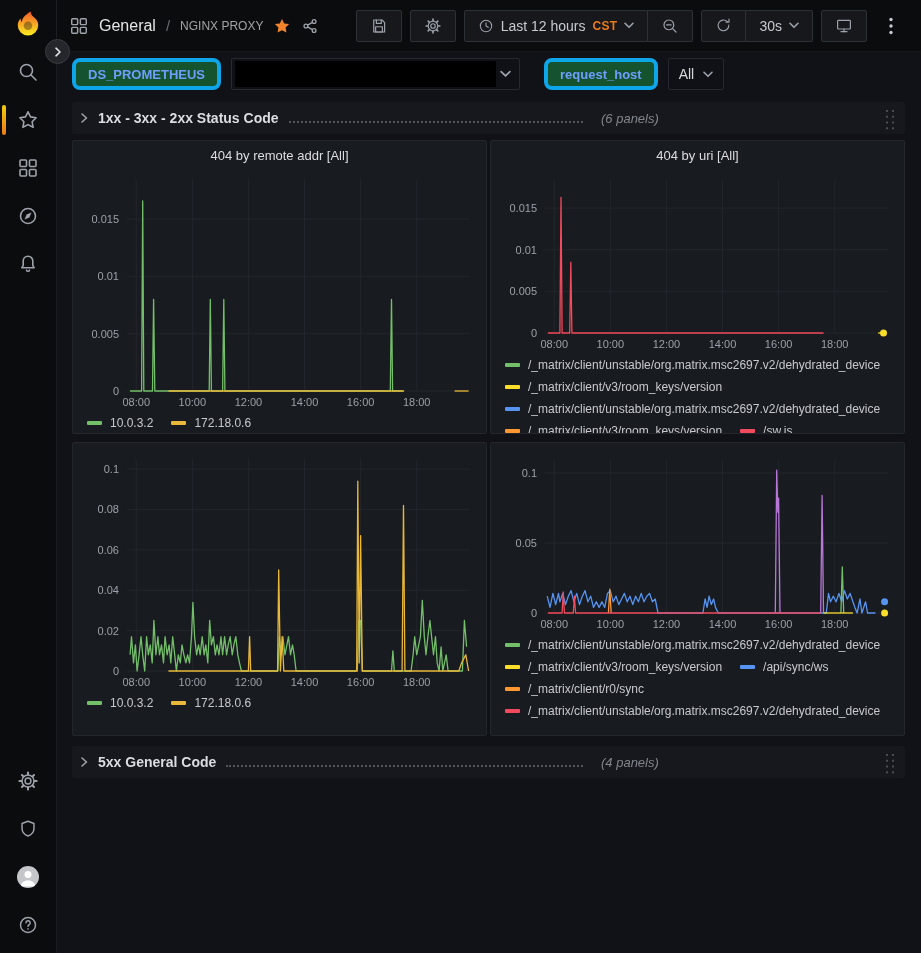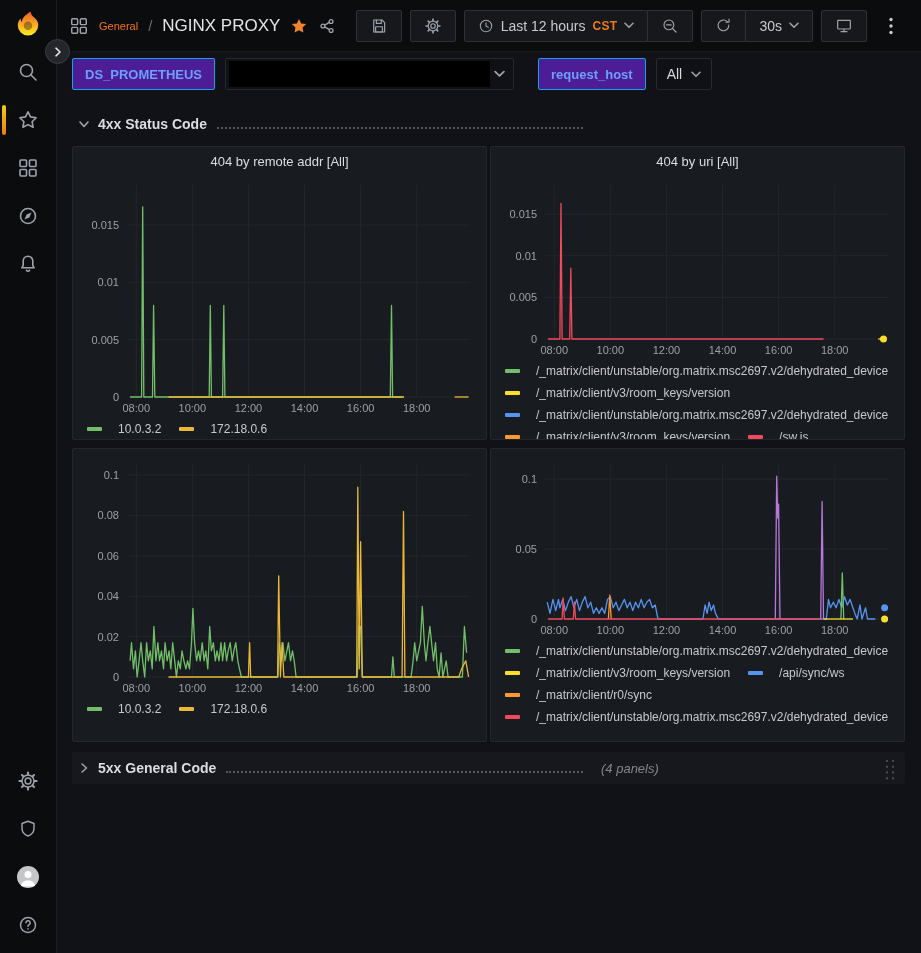--- a/index.html
+++ b/index.html
@@ -10,51 +10,51 @@
   .sidebar{width:57px;background:#0b0c0e;border-right:1px solid #1b1d22;display:flex;flex-direction:column;align-items:center;flex:none}
   .logo-slot{height:54px;display:flex;align-items:center;justify-content:center;width:100%}
   .side-item{width:57px;height:48px;display:flex;align-items:center;justify-content:center;position:relative;cursor:pointer}
   .side-item.active::before{content:"";position:absolute;left:2px;top:9px;bottom:9px;width:4px;border-radius:2px;background:linear-gradient(#f2cc0c,#eb7b18)}
   .side-bottom{margin-top:auto;display:flex;flex-direction:column;align-items:center;padding-bottom:4px}
   .icon{stroke:#9da2ab;fill:none;stroke-width:1.6;stroke-linecap:round;stroke-linejoin:round}
   
   .main{flex:1;display:flex;flex-direction:column;min-width:0}
   .topbar{height:52px;background:#0b0c0e;display:flex;align-items:center;padding:0 14px 0 12px;border-bottom:1px solid #17181d;flex:none}
   .crumbs{display:flex;align-items:center;gap:10px;flex:1;min-width:0}
-  .crumb-sec{color:#f97316;font-size:11px}
+  .crumb-sec{color:#e5e5e5;font-size:16px}
   .crumb-sep{color:#6a6d73;font-size:15px}
-  .crumb-title{color:#e5e5e5;font-size:17px}
+  .crumb-title{color:#a3a3a3;font-size:12px}
   .actions{display:flex;align-items:center;gap:8px}
   .btn{height:32px;min-width:32px;background:#16181c;border:1px solid #2c3235;border-radius:2px;display:flex;align-items:center;justify-content:center;gap:7px;padding:0 13px;color:#c7cad1;font-size:14px;cursor:pointer}
   .btn.plain{background:transparent;border-color:transparent}
   .btn-group{display:flex}
   .btn-group .btn:first-child{border-top-right-radius:0;border-bottom-right-radius:0}
   .btn-group .btn:last-child{border-left:none;border-top-left-radius:0;border-bottom-left-radius:0}
   .tz{color:#eb7b18;font-size:12px;font-weight:700;letter-spacing:.3px}
   
   .subnav{height:44px;display:flex;align-items:center;gap:10px;padding:0 16px 0 15px;flex:none}
-  .varlabel{height:32px;padding:0 12px;display:flex;align-items:center;background:#4c1d95;border:1px solid #0ea5e9;color:#6e9fff;font-size:13px;font-weight:700;border-radius:2px;cursor:pointer}
+  .varlabel{height:32px;padding:0 12px;display:flex;align-items:center;background:#14532d;border:4px solid #0ea5e9;color:#6e9fff;font-size:13px;font-weight:700;border-radius:8px;cursor:pointer}
   .varselect{height:32px;width:289px;background:#101116;border:1px solid #26292f;display:flex;align-items:center;border-radius:2px;cursor:pointer}
   .redact{flex:1;height:26px;margin:3px 4px 3px 3px;background:#000;border-radius:1px}
   .allselect{height:32px;padding:0 10px;display:flex;gap:9px;align-items:center;background:#101116;border:1px solid #26292f;color:#d8d9da;font-size:14px;border-radius:2px;cursor:pointer}
   .caret{flex:none}
   
   .dash{padding:6px 16px 0 15px;flex:1;overflow:hidden}
   .rowhdr{height:32px;display:flex;align-items:center;gap:8px;padding:0 10px 0 6px;border-radius:2px;margin-bottom:6px;cursor:pointer}
   .rowhdr.collapsed{background:#16181d}
   .rowhdr .titlewrap{display:flex;align-items:baseline;width:495px;min-width:0}
   .rowtitle{font-size:14px;font-weight:700;color:#dcdde3;white-space:nowrap}
   .dots{flex:1;border-bottom:2px dotted #53565e;margin:0 10px 3px 10px;height:1px}
   .count{font-style:italic;color:#83858c;font-size:13px;white-space:nowrap}
   .handle{margin-left:auto;width:12px;height:23px;background-image:radial-gradient(circle,#4b4e55 1.3px,transparent 1.5px);background-size:6px 5.8px;background-position:1px 1px;cursor:grab}
   .grid2{display:grid;grid-template-columns:1fr 1fr;gap:8px 3px;margin:2px 0 10px 0}
   .panel{background:#181b1f;border:1px solid #23262b;border-radius:2px;height:294px;overflow:hidden;padding:4px 8px 0 8px}
   .ptitle{text-align:center;font-size:13px;font-weight:400;color:#dcdde3;height:22px;line-height:22px;cursor:pointer;white-space:nowrap;overflow:hidden}
   .legend{display:flex;flex-wrap:wrap;column-gap:18px;row-gap:1px;padding-left:6px;font-size:12px;color:#c8c9d0;margin-top:1px}
-  .legend-item{display:flex;align-items:center;gap:16px;height:21px;white-space:nowrap;cursor:pointer}
+  .legend-item{display:flex;align-items:center;gap:8px;height:21px;white-space:nowrap;cursor:pointer}
   .swatch{width:15px;height:4px;border-radius:1px;flex:none}
   svg.chart{display:block}
   svg.chart text{font-family:"Liberation Sans",sans-serif}
   
   .expand-btn{position:absolute;left:45px;top:39px;width:25px;height:25px;border-radius:50%;background:#24262c;border:1px solid #393c43;display:flex;align-items:center;justify-content:center;cursor:pointer;z-index:5}
 </style>
 </head>
 <body>
 
 <div class="app">
@@ -267,31 +267,32 @@
       <div class="allselect">
         <span>All</span>
         <svg class="icon caret" width="10" height="7" viewBox="0 0 10 7">
           <path d="M1 1.3l4 4 4-4"></path>
         </svg>
       </div>
     </div>
 
     <div class="dash">
 
-
-      <div class="rowhdr" style="margin-top:6px">
+      <div class="rowhdr collapsed">
         <svg class="icon" width="12" height="12" viewBox="0 0 12 12">
-            <path d="M2 4l4 4.5L10 4"></path>
+            <path d="M4 2l4.5 4L4 10"></path>
           </svg>
         <div class="titlewrap">
-          <span class="rowtitle">4xx Status Code</span>
+          <span class="rowtitle">1xx - 3xx - 2xx Status Code</span>
           <span class="dots"></span>
         </div>
-        <span class="count"></span>
-      </div>
+        <span class="count">(6 panels)</span>
+        <div class="handle"></div>
+      </div>
+
 
       <div class="grid2">
         <div class="panel">
           <div class="ptitle">404 by remote addr [All]</div>
           <svg class="chart" width="397" height="244">
               <line x1="55.255110384300906" x2="55.255110384300906" y1="12" y2="224" stroke="#23262d" stroke-width="1"></line>
               <line x1="111.34668847097302" x2="111.34668847097302" y1="12" y2="224" stroke="#23262d" stroke-width="1"></line>
               <line x1="167.43826655764514" x2="167.43826655764514" y1="12" y2="224" stroke="#23262d" stroke-width="1"></line>
               <line x1="223.52984464431725" x2="223.52984464431725" y1="12" y2="224" stroke="#23262d" stroke-width="1"></line>
               <line x1="279.62142273098937" x2="279.62142273098937" y1="12" y2="224" stroke="#23262d" stroke-width="1"></line>

